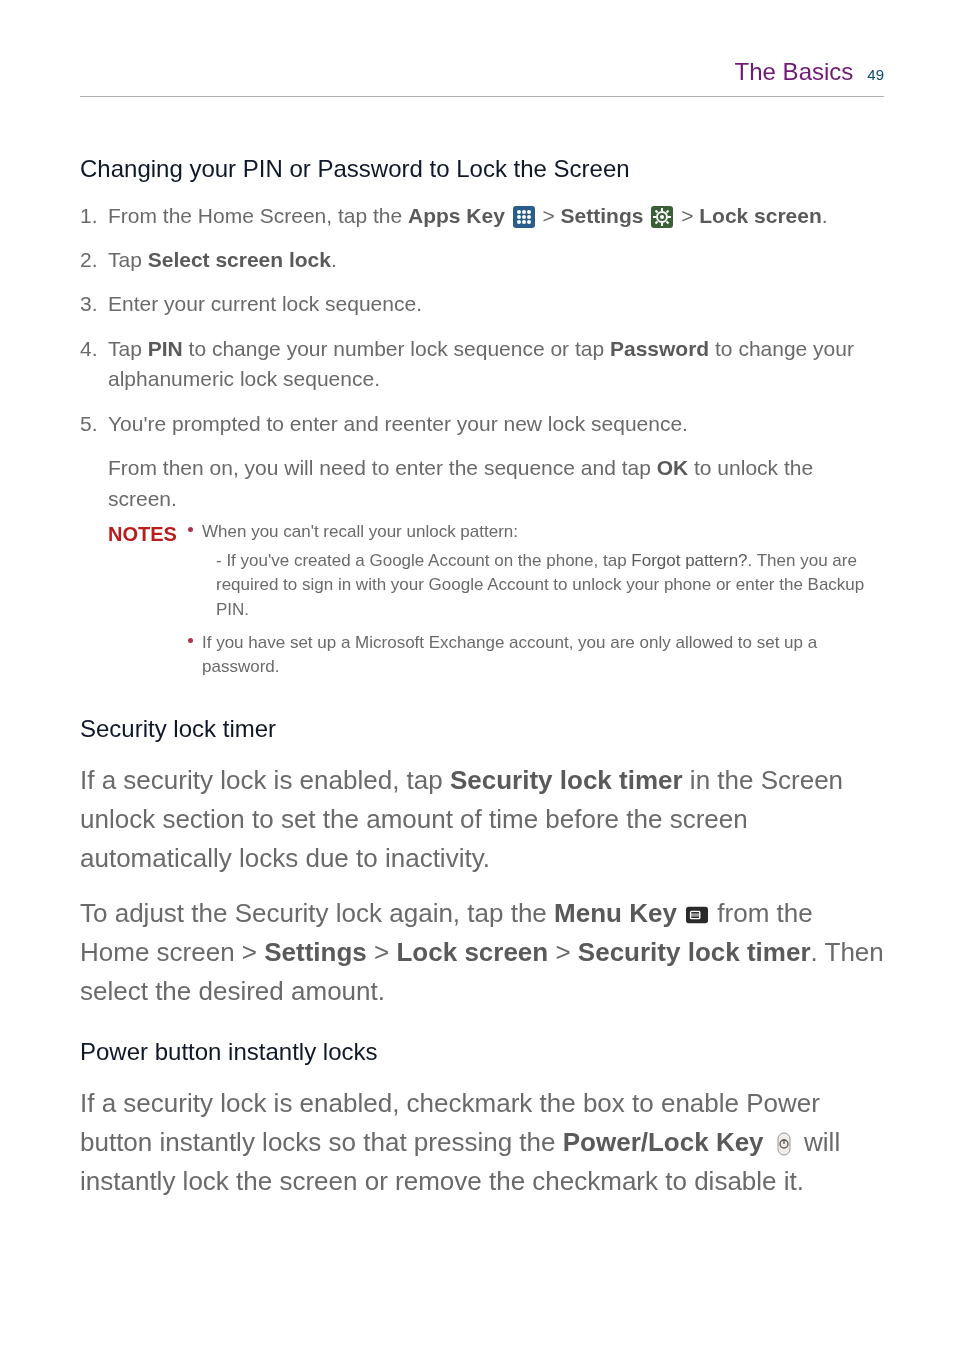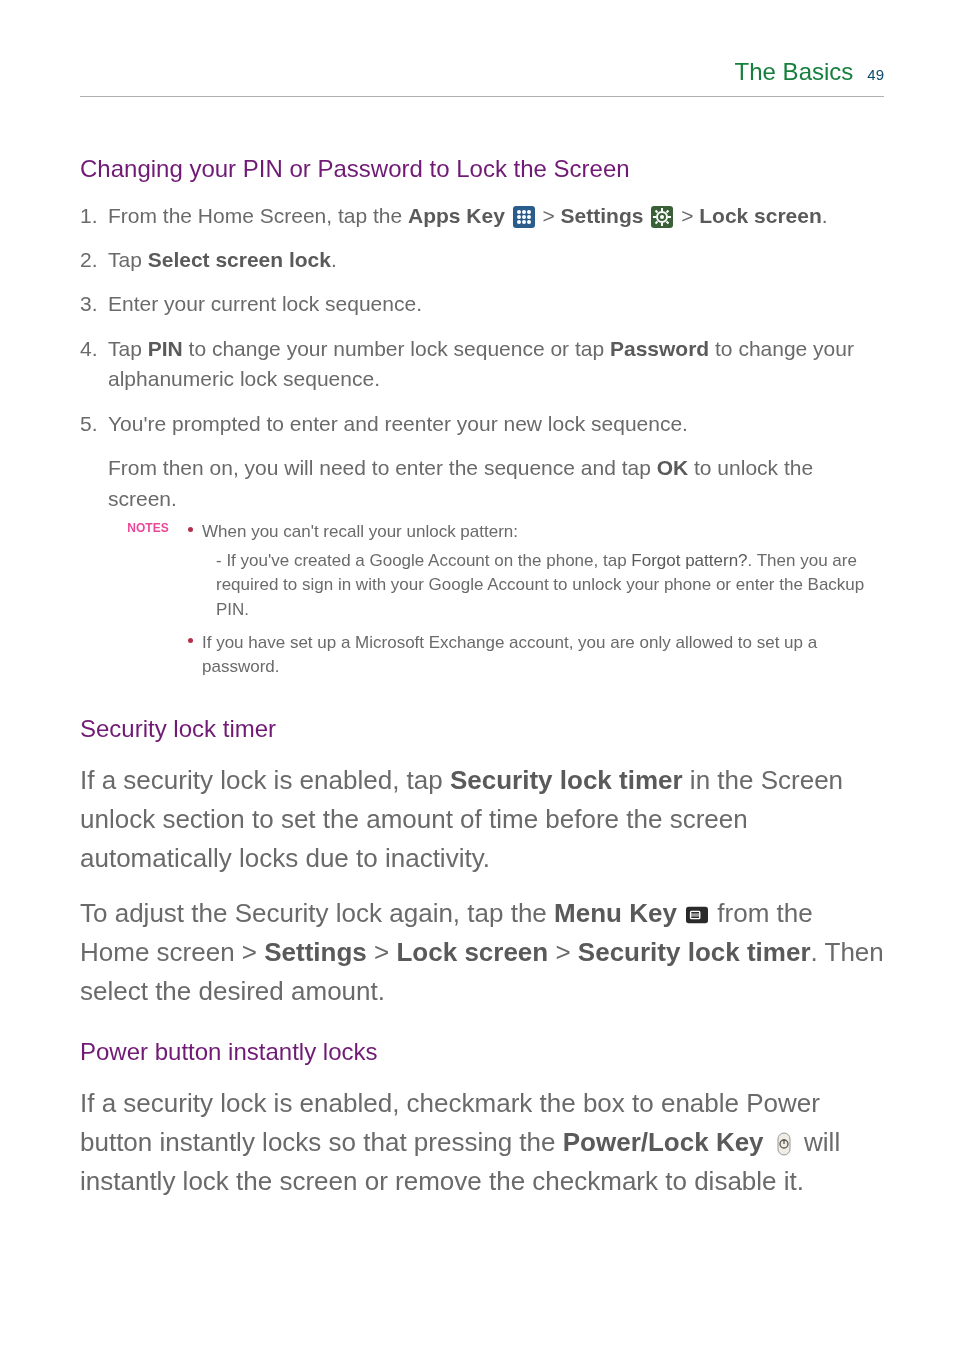--- a/index.html
+++ b/index.html
@@ -14,31 +14,31 @@
     }
     .page-header {
       display: flex;
       justify-content: flex-end;
       align-items: baseline;
       border-bottom: 1px solid #b0b0b0;
       padding-bottom: 6px;
       margin-bottom: 55px;
     }
     .header-title {
-      color: #15803d;
+      color: #701a75;
       font-size: 24px;
       font-weight: 400;
     }
     .header-pagenum {
       color: #0c4a6e;
       font-size: 15px;
       margin-left: 14px;
     }
     .section-title {
-      color: #701a75;
+      color: #0f172a;
       font-size: 24px;
       font-weight: 400;
       margin-top: 24px;
       margin-bottom: 14px;
     }
     .ol {
       list-style: none;
       counter-reset: item;
     }
     .ol li {
@@ -71,25 +71,24 @@
       align-items: center; justify-content: center;
       margin: 0 2px;
     }
     .notes-block {
       display: flex;
       margin-left: 28px;
       margin-top: 6px;
       margin-bottom: 8px;
     }
     .notes-label {
-      color: #ec4899;
-      font-size: 12px;
+      color: #b91c1c;
+      font-size: 20px;
       font-weight: 700;
       flex: 0 0 80px;
-      text-align: center;
     }
     .notes-items {
       flex: 1;
       font-size: 17px;
       color: #6a6a6a;
       font-weight: 300;
     }
     .note-item {
       position: relative;
       padding-left: 14px;

